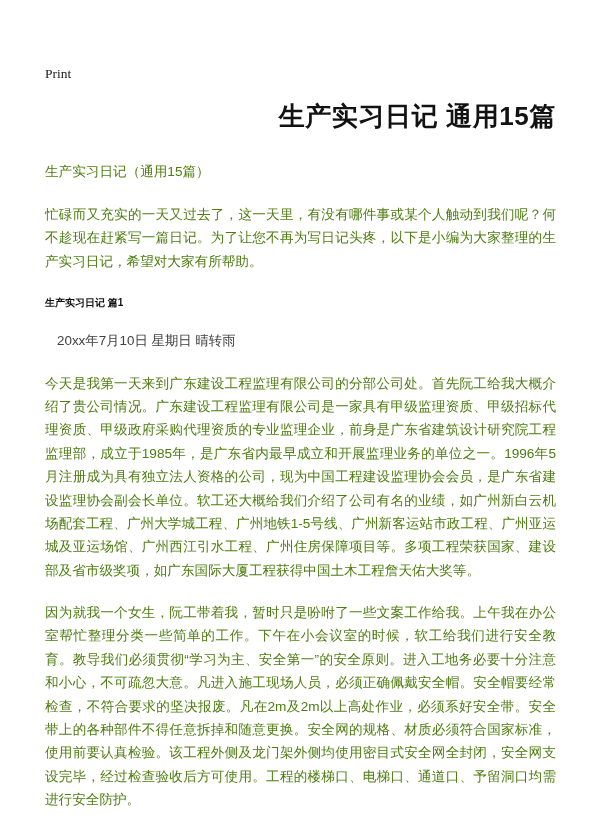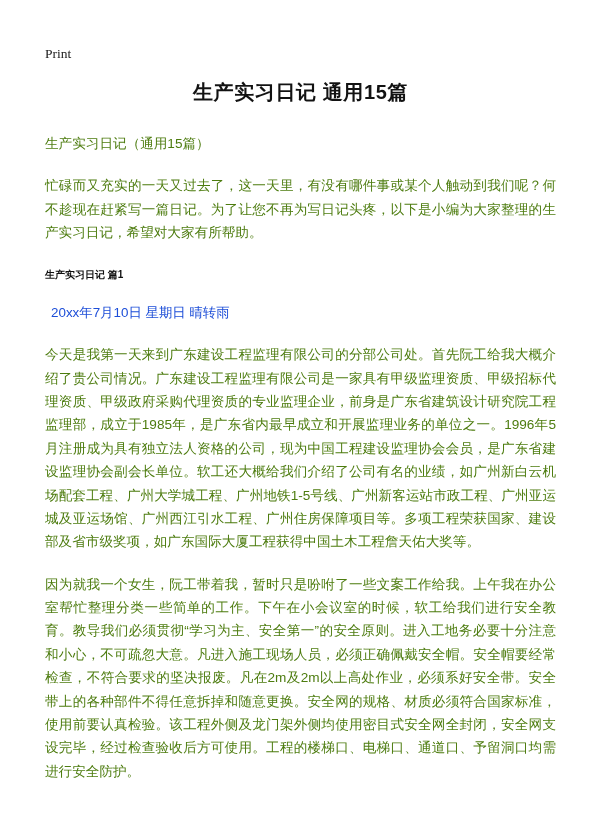--- a/index.html
+++ b/index.html
@@ -21,21 +21,21 @@
     width: 600px;
     height: 828px;
     box-sizing: border-box;
     padding: 0;
     background: #ffffff;
     position: relative;
   }
 
   
   .print-bar {
-    padding: 44px 0 0 45px;
+    padding: 64px 0 0 45px;
     height: 22px;
     box-sizing: content-box;
   }
   .print-link {
     font-family: "Liberation Serif", "DejaVu Serif", serif;
     font-size: 13.5px;
     line-height: 1;
     color: #202020;
     text-decoration: none;
     cursor: pointer;
@@ -43,23 +43,23 @@
   }
 
   
   .content {
     margin: 0 44px 0 45px;
     width: 511px;
     box-sizing: border-box;
   }
 
   h1.doc-title {
-    font-size: 20px;
+    font-size: 26px;
     font-weight: bold;
-    text-align: center;
+    text-align: right;
     margin: 12px 0 0 0;
     padding: 0;
     letter-spacing: 0.6px;
     line-height: 1.4;
     color: #121212;
   }
 
   p.para {
     font-size: 13.6px;
     line-height: 1.72;
@@ -80,23 +80,23 @@
     font-weight: bold;
     margin: 22px 0 0 0;
     padding: 0;
     line-height: 1.6;
     color: #101010;
   }
 
   p.date-line {
     font-size: 13.4px;
     line-height: 1.7;
-    margin: 19px 0 0 6px;
+    margin: 19px 0 0 12px;
     padding: 0;
-    color: #1d4ed8;
+    color: #404040;
   }
 </style>
 </head>
 <body>
 
 <div class="page">
 
   <div class="print-bar">
     <a class="print-link" href="#">Print</a>
   </div>

